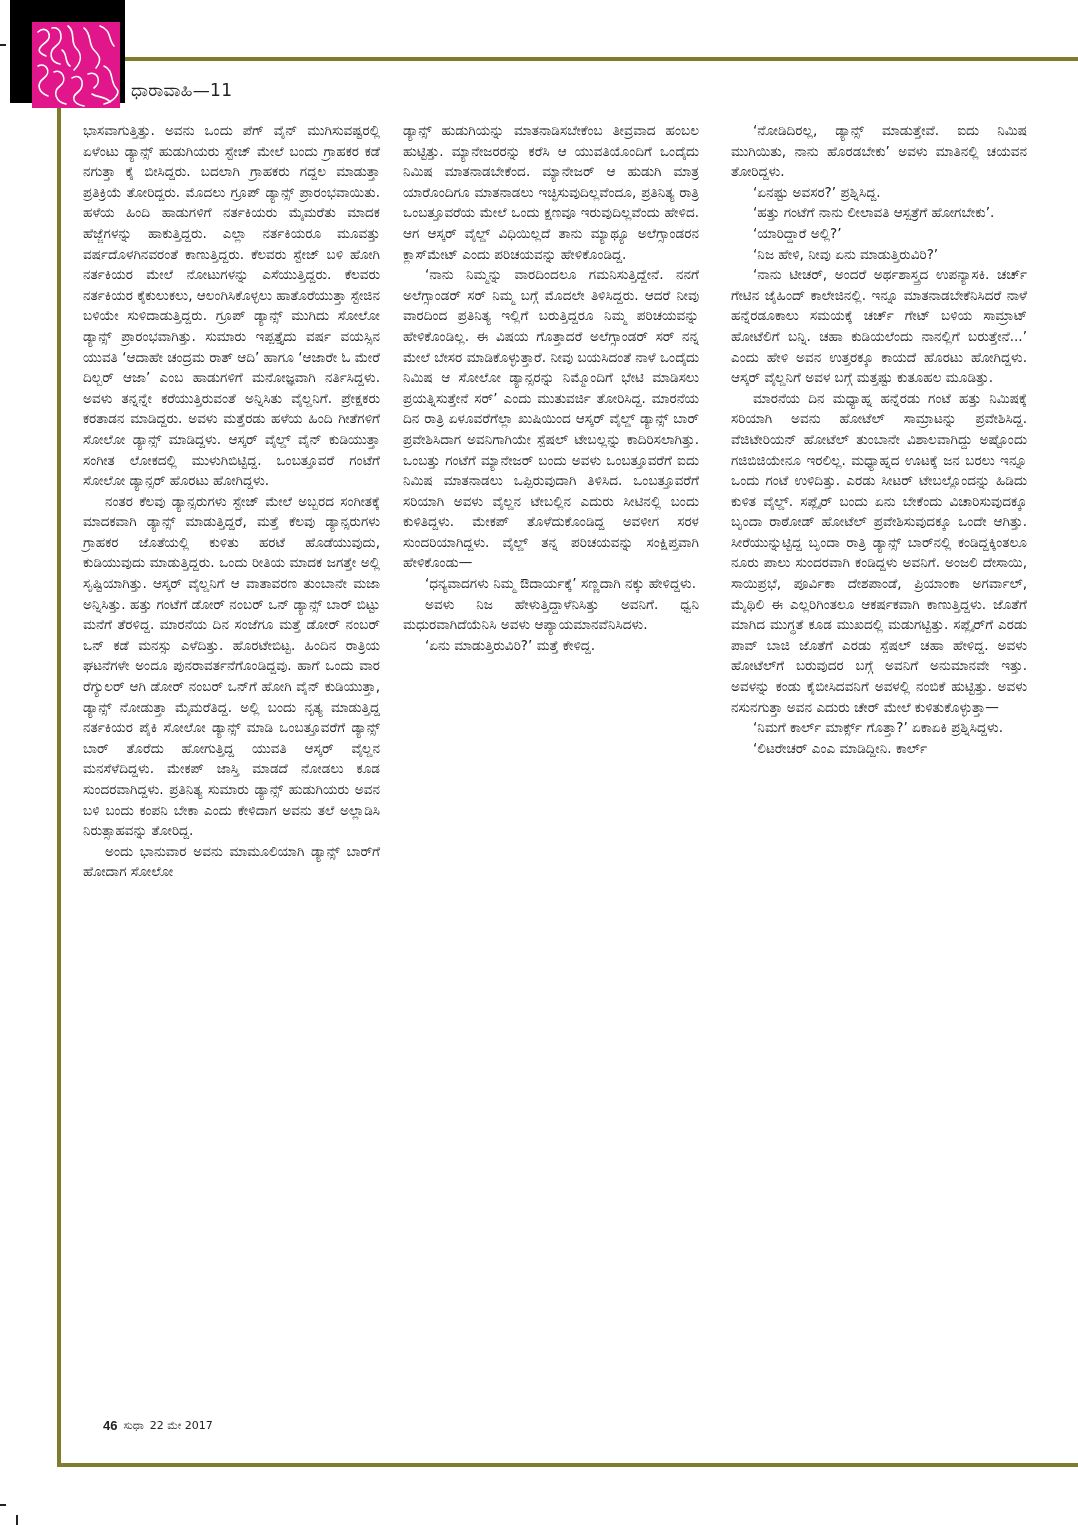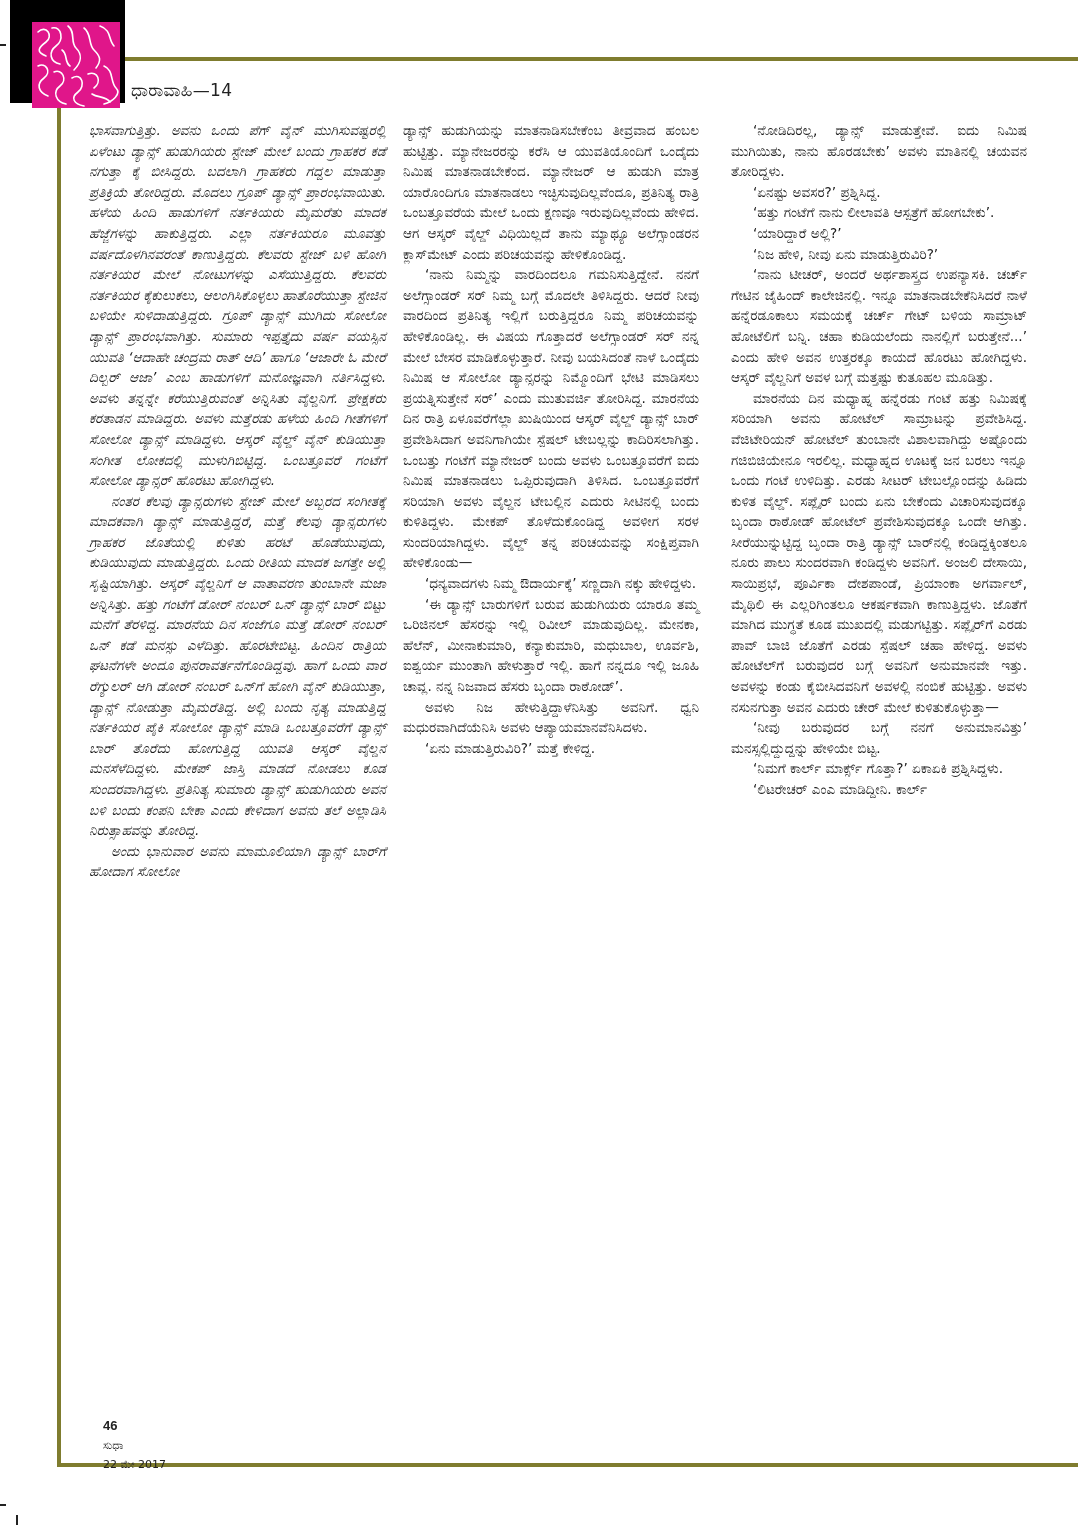--- a/index.html
+++ b/index.html
@@ -8,24 +8,24 @@
   .crop-mark { position: absolute; background: #222; }
   .black-block { position: absolute; left: 10px; top: 0; width: 115px; height: 103px; background: #000; }
   .logo { position: absolute; left: 32px; top: 22px; width: 88px; height: 86px; background: #e0168a; overflow: hidden; }
   .frame-top { position: absolute; left: 125px; top: 57px; right: 0; height: 4px; background: #7f7c2e; }
   .frame-left { position: absolute; left: 57px; top: 108px; width: 4px; height: 1359px; background: #7f7c2e; }
   .frame-bottom { position: absolute; left: 57px; top: 1463px; right: 0; height: 4px; background: #7f7c2e; }
   .series-title { position: absolute; left: 131px; top: 80px; font-size: 17px; color: #222; letter-spacing: 0.3px; }
   .col { position: absolute; top: 120px; font-size: 13.6px; line-height: 20.6px; text-align: justify; }
   .col p { margin: 0; text-indent: 22px; }
   .col p.noindent { text-indent: 0; }
-  .col1 { left: 89px; width: 297px; font-style: italic; }
+  .col1 { left: 83px; width: 297px; }
   .col2 { left: 403px; width: 296px; }
   .col3 { left: 731px; width: 296px; }
-  .footer { position: absolute; left: 103px; top: 1418px; font-size: 11px; color: #222; display: flex; align-items: flex-start; gap: 6px; flex-direction: column; }
+  .footer { position: absolute; left: 103px; top: 1418px; font-size: 11px; color: #222; display: flex; align-items: center; gap: 6px; }
   .footer .pg { font-weight: bold; font-size: 13px; font-family: "Liberation Sans", sans-serif; }
 </style>
 </head>
 <body>
 
 <div class="crop-mark" style="left:0;top:44px;width:6px;height:2px;"></div>
 <div class="crop-mark" style="left:0;top:1504px;width:6px;height:2px;"></div>
 <div class="crop-mark" style="left:16px;top:1515px;width:2px;height:10px;"></div>
 
 <div class="black-block"></div>
@@ -45,46 +45,44 @@
       <path d="M30 28 C36 32, 32 40, 38 44"></path>
       <path d="M60 72 C66 76, 74 74, 78 80"></path>
     </g>
   </svg>
 </div>
 
 <div class="frame-top"></div>
 <div class="frame-left"></div>
 <div class="frame-bottom"></div>
 
-<div class="series-title">ಧಾರಾವಾಹಿ—14</div>
+<div class="series-title">ಧಾರಾವಾಹಿ—11</div>
 
 <div class="col col1">
   <p class="noindent">ಭಾಸವಾಗುತ್ತಿತ್ತು. ಅವನು ಒಂದು ಪೆಗ್ ವೈನ್ ಮುಗಿಸುವಷ್ಟರಲ್ಲಿ ಏಳೆಂಟು ಡ್ಯಾನ್ಸ್ ಹುಡುಗಿಯರು ಸ್ಟೇಜ್ ಮೇಲೆ ಬಂದು ಗ್ರಾಹಕರ ಕಡೆ ನಗುತ್ತಾ ಕೈ ಬೀಸಿದ್ದರು. ಬದಲಾಗಿ ಗ್ರಾಹಕರು ಗದ್ದಲ ಮಾಡುತ್ತಾ ಪ್ರತಿಕ್ರಿಯೆ ತೋರಿದ್ದರು. ಮೊದಲು ಗ್ರೂಪ್ ಡ್ಯಾನ್ಸ್ ಪ್ರಾರಂಭವಾಯಿತು. ಹಳೆಯ ಹಿಂದಿ ಹಾಡುಗಳಿಗೆ ನರ್ತಕಿಯರು ಮೈಮರೆತು ಮಾದಕ ಹೆಜ್ಜೆಗಳನ್ನು ಹಾಕುತ್ತಿದ್ದರು. ಎಲ್ಲಾ ನರ್ತಕಿಯರೂ ಮೂವತ್ತು ವರ್ಷದೊಳಗಿನವರಂತೆ ಕಾಣುತ್ತಿದ್ದರು. ಕೆಲವರು ಸ್ಟೇಜ್ ಬಳಿ ಹೋಗಿ ನರ್ತಕಿಯರ ಮೇಲೆ ನೋಟುಗಳನ್ನು ಎಸೆಯುತ್ತಿದ್ದರು. ಕೆಲವರು ನರ್ತಕಿಯರ ಕೈಕುಲುಕಲು, ಆಲಂಗಿಸಿಕೊಳ್ಳಲು ಹಾತೊರೆಯುತ್ತಾ ಸ್ಟೇಜಿನ ಬಳಿಯೇ ಸುಳಿದಾಡುತ್ತಿದ್ದರು. ಗ್ರೂಪ್ ಡ್ಯಾನ್ಸ್ ಮುಗಿದು ಸೋಲೋ ಡ್ಯಾನ್ಸ್ ಪ್ರಾರಂಭವಾಗಿತ್ತು. ಸುಮಾರು ಇಪ್ಪತ್ತೈದು ವರ್ಷ ವಯಸ್ಸಿನ ಯುವತಿ ‘ಆದಾಹೇ ಚಂದ್ರಮ ರಾತ್ ಆದಿ’ ಹಾಗೂ ‘ಆಜಾರೇ ಓ ಮೇರೆ ದಿಲ್ಬರ್ ಆಜಾ’ ಎಂಬ ಹಾಡುಗಳಿಗೆ ಮನೋಜ್ಞವಾಗಿ ನರ್ತಿಸಿದ್ದಳು. ಅವಳು ತನ್ನನ್ನೇ ಕರೆಯುತ್ತಿರುವಂತೆ ಅನ್ನಿಸಿತು ವೈಲ್ಡನಿಗೆ. ಪ್ರೇಕ್ಷಕರು ಕರತಾಡನ ಮಾಡಿದ್ದರು. ಅವಳು ಮತ್ತೆರಡು ಹಳೆಯ ಹಿಂದಿ ಗೀತೆಗಳಿಗೆ ಸೋಲೋ ಡ್ಯಾನ್ಸ್ ಮಾಡಿದ್ದಳು. ಆಸ್ಕರ್ ವೈಲ್ಡ್ ವೈನ್ ಕುಡಿಯುತ್ತಾ ಸಂಗೀತ ಲೋಕದಲ್ಲಿ ಮುಳುಗಿಬಿಟ್ಟಿದ್ದ. ಒಂಬತ್ತೂವರೆ ಗಂಟೆಗೆ ಸೋಲೋ ಡ್ಯಾನ್ಸರ್ ಹೊರಟು ಹೋಗಿದ್ದಳು.</p>
   <p>ನಂತರ ಕೆಲವು ಡ್ಯಾನ್ಸರುಗಳು ಸ್ಟೇಜ್ ಮೇಲೆ ಅಬ್ಬರದ ಸಂಗೀತಕ್ಕೆ ಮಾದಕವಾಗಿ ಡ್ಯಾನ್ಸ್ ಮಾಡುತ್ತಿದ್ದರೆ, ಮತ್ತೆ ಕೆಲವು ಡ್ಯಾನ್ಸರುಗಳು ಗ್ರಾಹಕರ ಜೊತೆಯಲ್ಲಿ ಕುಳಿತು ಹರಟೆ ಹೊಡೆಯುವುದು, ಕುಡಿಯುವುದು ಮಾಡುತ್ತಿದ್ದರು. ಒಂದು ರೀತಿಯ ಮಾದಕ ಜಗತ್ತೇ ಅಲ್ಲಿ ಸೃಷ್ಟಿಯಾಗಿತ್ತು. ಆಸ್ಕರ್ ವೈಲ್ಡನಿಗೆ ಆ ವಾತಾವರಣ ತುಂಬಾನೇ ಮಜಾ ಅನ್ನಿಸಿತ್ತು. ಹತ್ತು ಗಂಟೆಗೆ ಡೋರ್ ನಂಬರ್ ಒನ್ ಡ್ಯಾನ್ಸ್ ಬಾರ್ ಬಿಟ್ಟು ಮನೆಗೆ ತೆರಳಿದ್ದ. ಮಾರನೆಯ ದಿನ ಸಂಜೆಗೂ ಮತ್ತೆ ಡೋರ್ ನಂಬರ್ ಒನ್ ಕಡೆ ಮನಸ್ಸು ಎಳೆದಿತ್ತು. ಹೊರಟೇಬಿಟ್ಟ. ಹಿಂದಿನ ರಾತ್ರಿಯ ಘಟನೆಗಳೇ ಅಂದೂ ಪುನರಾವರ್ತನೆಗೊಂಡಿದ್ದವು. ಹಾಗೆ ಒಂದು ವಾರ ರೆಗ್ಯುಲರ್ ಆಗಿ ಡೋರ್ ನಂಬರ್ ಒನ್‌ಗೆ ಹೋಗಿ ವೈನ್ ಕುಡಿಯುತ್ತಾ, ಡ್ಯಾನ್ಸ್ ನೋಡುತ್ತಾ ಮೈಮರೆತಿದ್ದ. ಅಲ್ಲಿ ಬಂದು ನೃತ್ಯ ಮಾಡುತ್ತಿದ್ದ ನರ್ತಕಿಯರ ಪೈಕಿ ಸೋಲೋ ಡ್ಯಾನ್ಸ್ ಮಾಡಿ ಒಂಬತ್ತೂವರೆಗೆ ಡ್ಯಾನ್ಸ್ ಬಾರ್ ತೊರೆದು ಹೋಗುತ್ತಿದ್ದ ಯುವತಿ ಆಸ್ಕರ್ ವೈಲ್ಡನ ಮನಸೆಳೆದಿದ್ದಳು. ಮೇಕಪ್ ಜಾಸ್ತಿ ಮಾಡದೆ ನೋಡಲು ಕೂಡ ಸುಂದರವಾಗಿದ್ದಳು. ಪ್ರತಿನಿತ್ಯ ಸುಮಾರು ಡ್ಯಾನ್ಸ್ ಹುಡುಗಿಯರು ಅವನ ಬಳಿ ಬಂದು ಕಂಪನಿ ಬೇಕಾ ಎಂದು ಕೇಳಿದಾಗ ಅವನು ತಲೆ ಅಲ್ಲಾಡಿಸಿ ನಿರುತ್ಸಾಹವನ್ನು ತೋರಿದ್ದ.</p>
   <p>ಅಂದು ಭಾನುವಾರ ಅವನು ಮಾಮೂಲಿಯಾಗಿ ಡ್ಯಾನ್ಸ್ ಬಾರ್‌ಗೆ ಹೋದಾಗ ಸೋಲೋ</p>
 </div>
 
 <div class="col col2">
   <p class="noindent">ಡ್ಯಾನ್ಸ್ ಹುಡುಗಿಯನ್ನು ಮಾತನಾಡಿಸಬೇಕೆಂಬ ತೀವ್ರವಾದ ಹಂಬಲ ಹುಟ್ಟಿತ್ತು. ಮ್ಯಾನೇಜರರನ್ನು ಕರೆಸಿ ಆ ಯುವತಿಯೊಂದಿಗೆ ಒಂದೈದು ನಿಮಿಷ ಮಾತನಾಡಬೇಕೆಂದ. ಮ್ಯಾನೇಜರ್ ಆ ಹುಡುಗಿ ಮಾತ್ರ ಯಾರೊಂದಿಗೂ ಮಾತನಾಡಲು ಇಚ್ಛಿಸುವುದಿಲ್ಲವೆಂದೂ, ಪ್ರತಿನಿತ್ಯ ರಾತ್ರಿ ಒಂಬತ್ತೂವರೆಯ ಮೇಲೆ ಒಂದು ಕ್ಷಣವೂ ಇರುವುದಿಲ್ಲವೆಂದು ಹೇಳಿದ. ಆಗ ಆಸ್ಕರ್ ವೈಲ್ಡ್ ವಿಧಿಯಿಲ್ಲದೆ ತಾನು ಮ್ಯಾಥ್ಯೂ ಅಲೆಗ್ಸಾಂಡರನ ಕ್ಲಾಸ್‌ಮೇಟ್ ಎಂದು ಪರಿಚಯವನ್ನು ಹೇಳಿಕೊಂಡಿದ್ದ.</p>
   <p>‘ನಾನು ನಿಮ್ಮನ್ನು ವಾರದಿಂದಲೂ ಗಮನಿಸುತ್ತಿದ್ದೇನೆ. ನನಗೆ ಅಲೆಗ್ಸಾಂಡರ್ ಸರ್ ನಿಮ್ಮ ಬಗ್ಗೆ ಮೊದಲೇ ತಿಳಿಸಿದ್ದರು. ಆದರೆ ನೀವು ವಾರದಿಂದ ಪ್ರತಿನಿತ್ಯ ಇಲ್ಲಿಗೆ ಬರುತ್ತಿದ್ದರೂ ನಿಮ್ಮ ಪರಿಚಯವನ್ನು ಹೇಳಿಕೊಂಡಿಲ್ಲ. ಈ ವಿಷಯ ಗೊತ್ತಾದರೆ ಅಲೆಗ್ಸಾಂಡರ್ ಸರ್ ನನ್ನ ಮೇಲೆ ಬೇಸರ ಮಾಡಿಕೊಳ್ಳುತ್ತಾರೆ. ನೀವು ಬಯಸಿದಂತೆ ನಾಳೆ ಒಂದೈದು ನಿಮಿಷ ಆ ಸೋಲೋ ಡ್ಯಾನ್ಸರನ್ನು ನಿಮ್ಮೊಂದಿಗೆ ಭೇಟಿ ಮಾಡಿಸಲು ಪ್ರಯತ್ನಿಸುತ್ತೇನೆ ಸರ್’ ಎಂದು ಮುತುವರ್ಜಿ ತೋರಿಸಿದ್ದ. ಮಾರನೆಯ ದಿನ ರಾತ್ರಿ ಏಳೂವರೆಗೆಲ್ಲಾ ಖುಷಿಯಿಂದ ಆಸ್ಕರ್ ವೈಲ್ಡ್ ಡ್ಯಾನ್ಸ್ ಬಾರ್ ಪ್ರವೇಶಿಸಿದಾಗ ಅವನಿಗಾಗಿಯೇ ಸ್ಪೆಷಲ್ ಟೇಬಲ್ಲನ್ನು ಕಾದಿರಿಸಲಾಗಿತ್ತು. ಒಂಬತ್ತು ಗಂಟೆಗೆ ಮ್ಯಾನೇಜರ್ ಬಂದು ಅವಳು ಒಂಬತ್ತೂವರೆಗೆ ಐದು ನಿಮಿಷ ಮಾತನಾಡಲು ಒಪ್ಪಿರುವುದಾಗಿ ತಿಳಿಸಿದ. ಒಂಬತ್ತೂವರೆಗೆ ಸರಿಯಾಗಿ ಅವಳು ವೈಲ್ಡನ ಟೇಬಲ್ಲಿನ ಎದುರು ಸೀಟಿನಲ್ಲಿ ಬಂದು ಕುಳಿತಿದ್ದಳು. ಮೇಕಪ್ ತೊಳೆದುಕೊಂಡಿದ್ದ ಅವಳೀಗ ಸರಳ ಸುಂದರಿಯಾಗಿದ್ದಳು. ವೈಲ್ಡ್ ತನ್ನ ಪರಿಚಯವನ್ನು ಸಂಕ್ಷಿಪ್ತವಾಗಿ ಹೇಳಿಕೊಂಡು—</p>
   <p>‘ಧನ್ಯವಾದಗಳು ನಿಮ್ಮ ಔದಾರ್ಯಕ್ಕೆ’ ಸಣ್ಣದಾಗಿ ನಕ್ಕು ಹೇಳಿದ್ದಳು.</p>
-  <p>‘ಈ ಡ್ಯಾನ್ಸ್ ಬಾರುಗಳಿಗೆ ಬರುವ ಹುಡುಗಿಯರು ಯಾರೂ ತಮ್ಮ ಒರಿಜಿನಲ್ ಹೆಸರನ್ನು ಇಲ್ಲಿ ರಿವೀಲ್ ಮಾಡುವುದಿಲ್ಲ. ಮೇನಕಾ, ಹೆಲೆನ್, ಮೀನಾಕುಮಾರಿ, ಕನ್ಯಾಕುಮಾರಿ, ಮಧುಬಾಲ, ಊರ್ವಶಿ, ಐಶ್ವರ್ಯ ಮುಂತಾಗಿ ಹೇಳುತ್ತಾರೆ ಇಲ್ಲಿ. ಹಾಗೆ ನನ್ನದೂ ಇಲ್ಲಿ ಜೂಹಿ ಚಾವ್ಲ. ನನ್ನ ನಿಜವಾದ ಹೆಸರು ಬೃಂದಾ ರಾಠೋಡ್’.</p>
   <p>ಅವಳು ನಿಜ ಹೇಳುತ್ತಿದ್ದಾಳೆನಿಸಿತ್ತು ಅವನಿಗೆ. ಧ್ವನಿ ಮಧುರವಾಗಿದೆಯೆನಿಸಿ ಅವಳು ಆಪ್ಯಾಯಮಾನವೆನಿಸಿದಳು.</p>
   <p>‘ಏನು ಮಾಡುತ್ತಿರುವಿರಿ?’ ಮತ್ತೆ ಕೇಳಿದ್ದ.</p>
 </div>
 
 <div class="col col3">
   <p>‘ನೋಡಿದಿರಲ್ಲ, ಡ್ಯಾನ್ಸ್ ಮಾಡುತ್ತೇವೆ. ಐದು ನಿಮಿಷ ಮುಗಿಯಿತು, ನಾನು ಹೊರಡಬೇಕು’ ಅವಳು ಮಾತಿನಲ್ಲಿ ಚಯವನ ತೋರಿದ್ದಳು.</p>
   <p>‘ಏನಷ್ಟು ಅವಸರ?’ ಪ್ರಶ್ನಿಸಿದ್ದ.</p>
   <p>‘ಹತ್ತು ಗಂಟೆಗೆ ನಾನು ಲೀಲಾವತಿ ಆಸ್ಪತ್ರೆಗೆ ಹೋಗಬೇಕು’.</p>
   <p>‘ಯಾರಿದ್ದಾರೆ ಅಲ್ಲಿ?’</p>
   <p>‘ನಿಜ ಹೇಳಿ, ನೀವು ಏನು ಮಾಡುತ್ತಿರುವಿರಿ?’</p>
   <p>‘ನಾನು ಟೀಚರ್, ಅಂದರೆ ಅರ್ಥಶಾಸ್ತ್ರದ ಉಪನ್ಯಾಸಕಿ. ಚರ್ಚ್ ಗೇಟಿನ ಜೈಹಿಂದ್ ಕಾಲೇಜಿನಲ್ಲಿ. ಇನ್ನೂ ಮಾತನಾಡಬೇಕೆನಿಸಿದರೆ ನಾಳೆ ಹನ್ನೆರಡೂಕಾಲು ಸಮಯಕ್ಕೆ ಚರ್ಚ್ ಗೇಟ್ ಬಳಿಯ ಸಾಮ್ರಾಟ್ ಹೋಟೆಲಿಗೆ ಬನ್ನಿ. ಚಹಾ ಕುಡಿಯಲೆಂದು ನಾನಲ್ಲಿಗೆ ಬರುತ್ತೇನೆ...’ ಎಂದು ಹೇಳಿ ಅವನ ಉತ್ತರಕ್ಕೂ ಕಾಯದೆ ಹೊರಟು ಹೋಗಿದ್ದಳು. ಆಸ್ಕರ್ ವೈಲ್ಡನಿಗೆ ಅವಳ ಬಗ್ಗೆ ಮತ್ತಷ್ಟು ಕುತೂಹಲ ಮೂಡಿತ್ತು.</p>
   <p>ಮಾರನೆಯ ದಿನ ಮಧ್ಯಾಹ್ನ ಹನ್ನೆರಡು ಗಂಟೆ ಹತ್ತು ನಿಮಿಷಕ್ಕೆ ಸರಿಯಾಗಿ ಅವನು ಹೋಟೆಲ್ ಸಾಮ್ರಾಟನ್ನು ಪ್ರವೇಶಿಸಿದ್ದ. ವೆಜಿಟೇರಿಯನ್ ಹೋಟೆಲ್ ತುಂಬಾನೇ ವಿಶಾಲವಾಗಿದ್ದು ಅಷ್ಟೊಂದು ಗಜಿಬಿಜಿಯೇನೂ ಇರಲಿಲ್ಲ. ಮಧ್ಯಾಹ್ನದ ಊಟಕ್ಕೆ ಜನ ಬರಲು ಇನ್ನೂ ಒಂದು ಗಂಟೆ ಉಳಿದಿತ್ತು. ಎರಡು ಸೀಟರ್ ಟೇಬಲ್ಲೊಂದನ್ನು ಹಿಡಿದು ಕುಳಿತ ವೈಲ್ಡ್. ಸಪ್ಲೈರ್ ಬಂದು ಏನು ಬೇಕೆಂದು ವಿಚಾರಿಸುವುದಕ್ಕೂ ಬೃಂದಾ ರಾಠೋಡ್ ಹೋಟೆಲ್ ಪ್ರವೇಶಿಸುವುದಕ್ಕೂ ಒಂದೇ ಆಗಿತ್ತು. ಸೀರೆಯುನ್ನುಟ್ಟಿದ್ದ ಬೃಂದಾ ರಾತ್ರಿ ಡ್ಯಾನ್ಸ್ ಬಾರ್‌ನಲ್ಲಿ ಕಂಡಿದ್ದಕ್ಕಿಂತಲೂ ನೂರು ಪಾಲು ಸುಂದರವಾಗಿ ಕಂಡಿದ್ದಳು ಅವನಿಗೆ. ಅಂಜಲಿ ದೇಸಾಯಿ, ಸಾಯಿಪ್ರಭೆ, ಪೂರ್ವಿಕಾ ದೇಶಪಾಂಡೆ, ಪ್ರಿಯಾಂಕಾ ಅಗರ್ವಾಲ್, ಮೈಥಿಲಿ ಈ ಎಲ್ಲರಿಗಿಂತಲೂ ಆಕರ್ಷಕವಾಗಿ ಕಾಣುತ್ತಿದ್ದಳು. ಜೊತೆಗೆ ಮಾಗಿದ ಮುಗ್ಧತೆ ಕೂಡ ಮುಖದಲ್ಲಿ ಮಡುಗಟ್ಟಿತ್ತು. ಸಪ್ಲೈರ್‌ಗೆ ಎರಡು ಪಾವ್ ಬಾಜಿ ಜೊತೆಗೆ ಎರಡು ಸ್ಪೆಷಲ್ ಚಹಾ ಹೇಳಿದ್ದ. ಅವಳು ಹೋಟೆಲ್‌ಗೆ ಬರುವುದರ ಬಗ್ಗೆ ಅವನಿಗೆ ಅನುಮಾನವೇ ಇತ್ತು. ಅವಳನ್ನು ಕಂಡು ಕೈಬೀಸಿದವನಿಗೆ ಅವಳಲ್ಲಿ ನಂಬಿಕೆ ಹುಟ್ಟಿತ್ತು. ಅವಳು ನಸುನಗುತ್ತಾ ಅವನ ಎದುರು ಚೇರ್ ಮೇಲೆ ಕುಳಿತುಕೊಳ್ಳುತ್ತಾ—</p>
-  <p>‘ನೀವು ಬರುವುದರ ಬಗ್ಗೆ ನನಗೆ ಅನುಮಾನವಿತ್ತು’ ಮನಸ್ಸಲ್ಲಿದ್ದುದ್ದನ್ನು ಹೇಳಿಯೇ ಬಿಟ್ಟ.</p>
   <p>‘ನಿಮಗೆ ಕಾರ್ಲ್ ಮಾರ್ಕ್ಸ್ ಗೊತ್ತಾ?’ ಏಕಾಏಕಿ ಪ್ರಶ್ನಿಸಿದ್ದಳು.</p>
   <p>‘ಲಿಟರೇಚರ್ ಎಂಎ ಮಾಡಿದ್ದೀನಿ. ಕಾರ್ಲ್</p>
 </div>
 
 <div class="footer">
   <span class="pg">46</span>
   <span>ಸುಧಾ</span>
   <span>22 ಮೇ 2017</span>
 </div>
 

